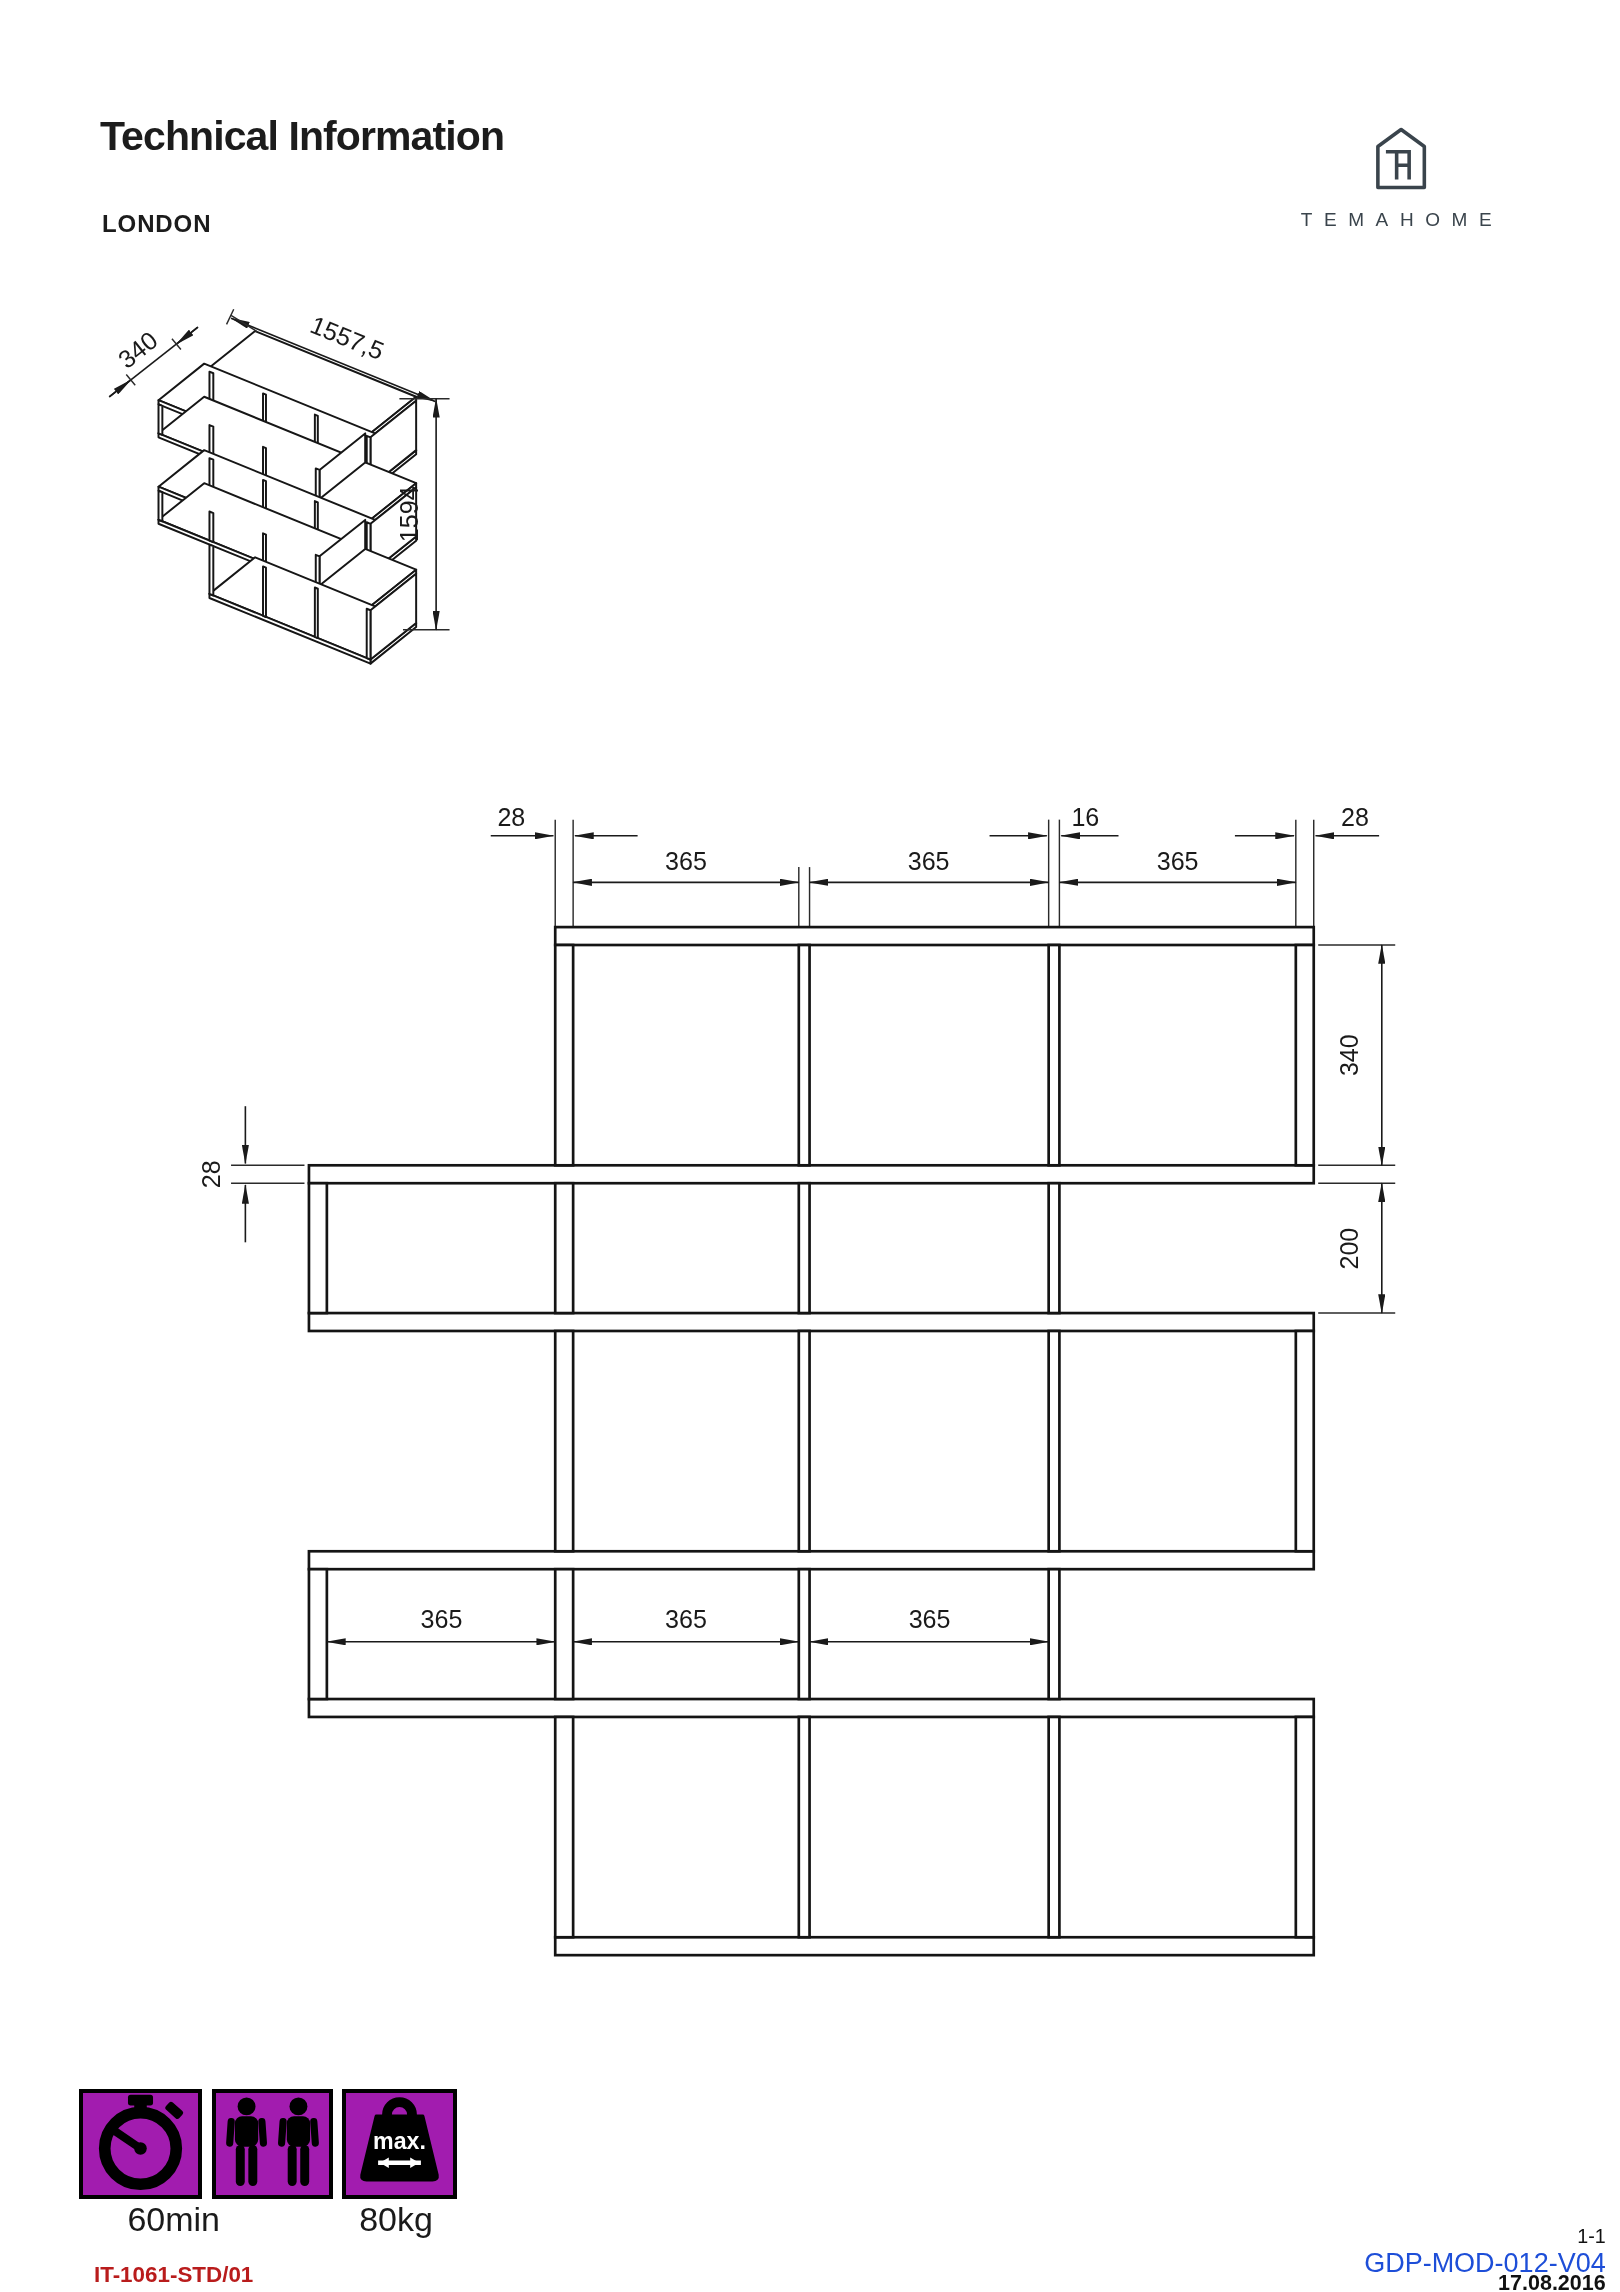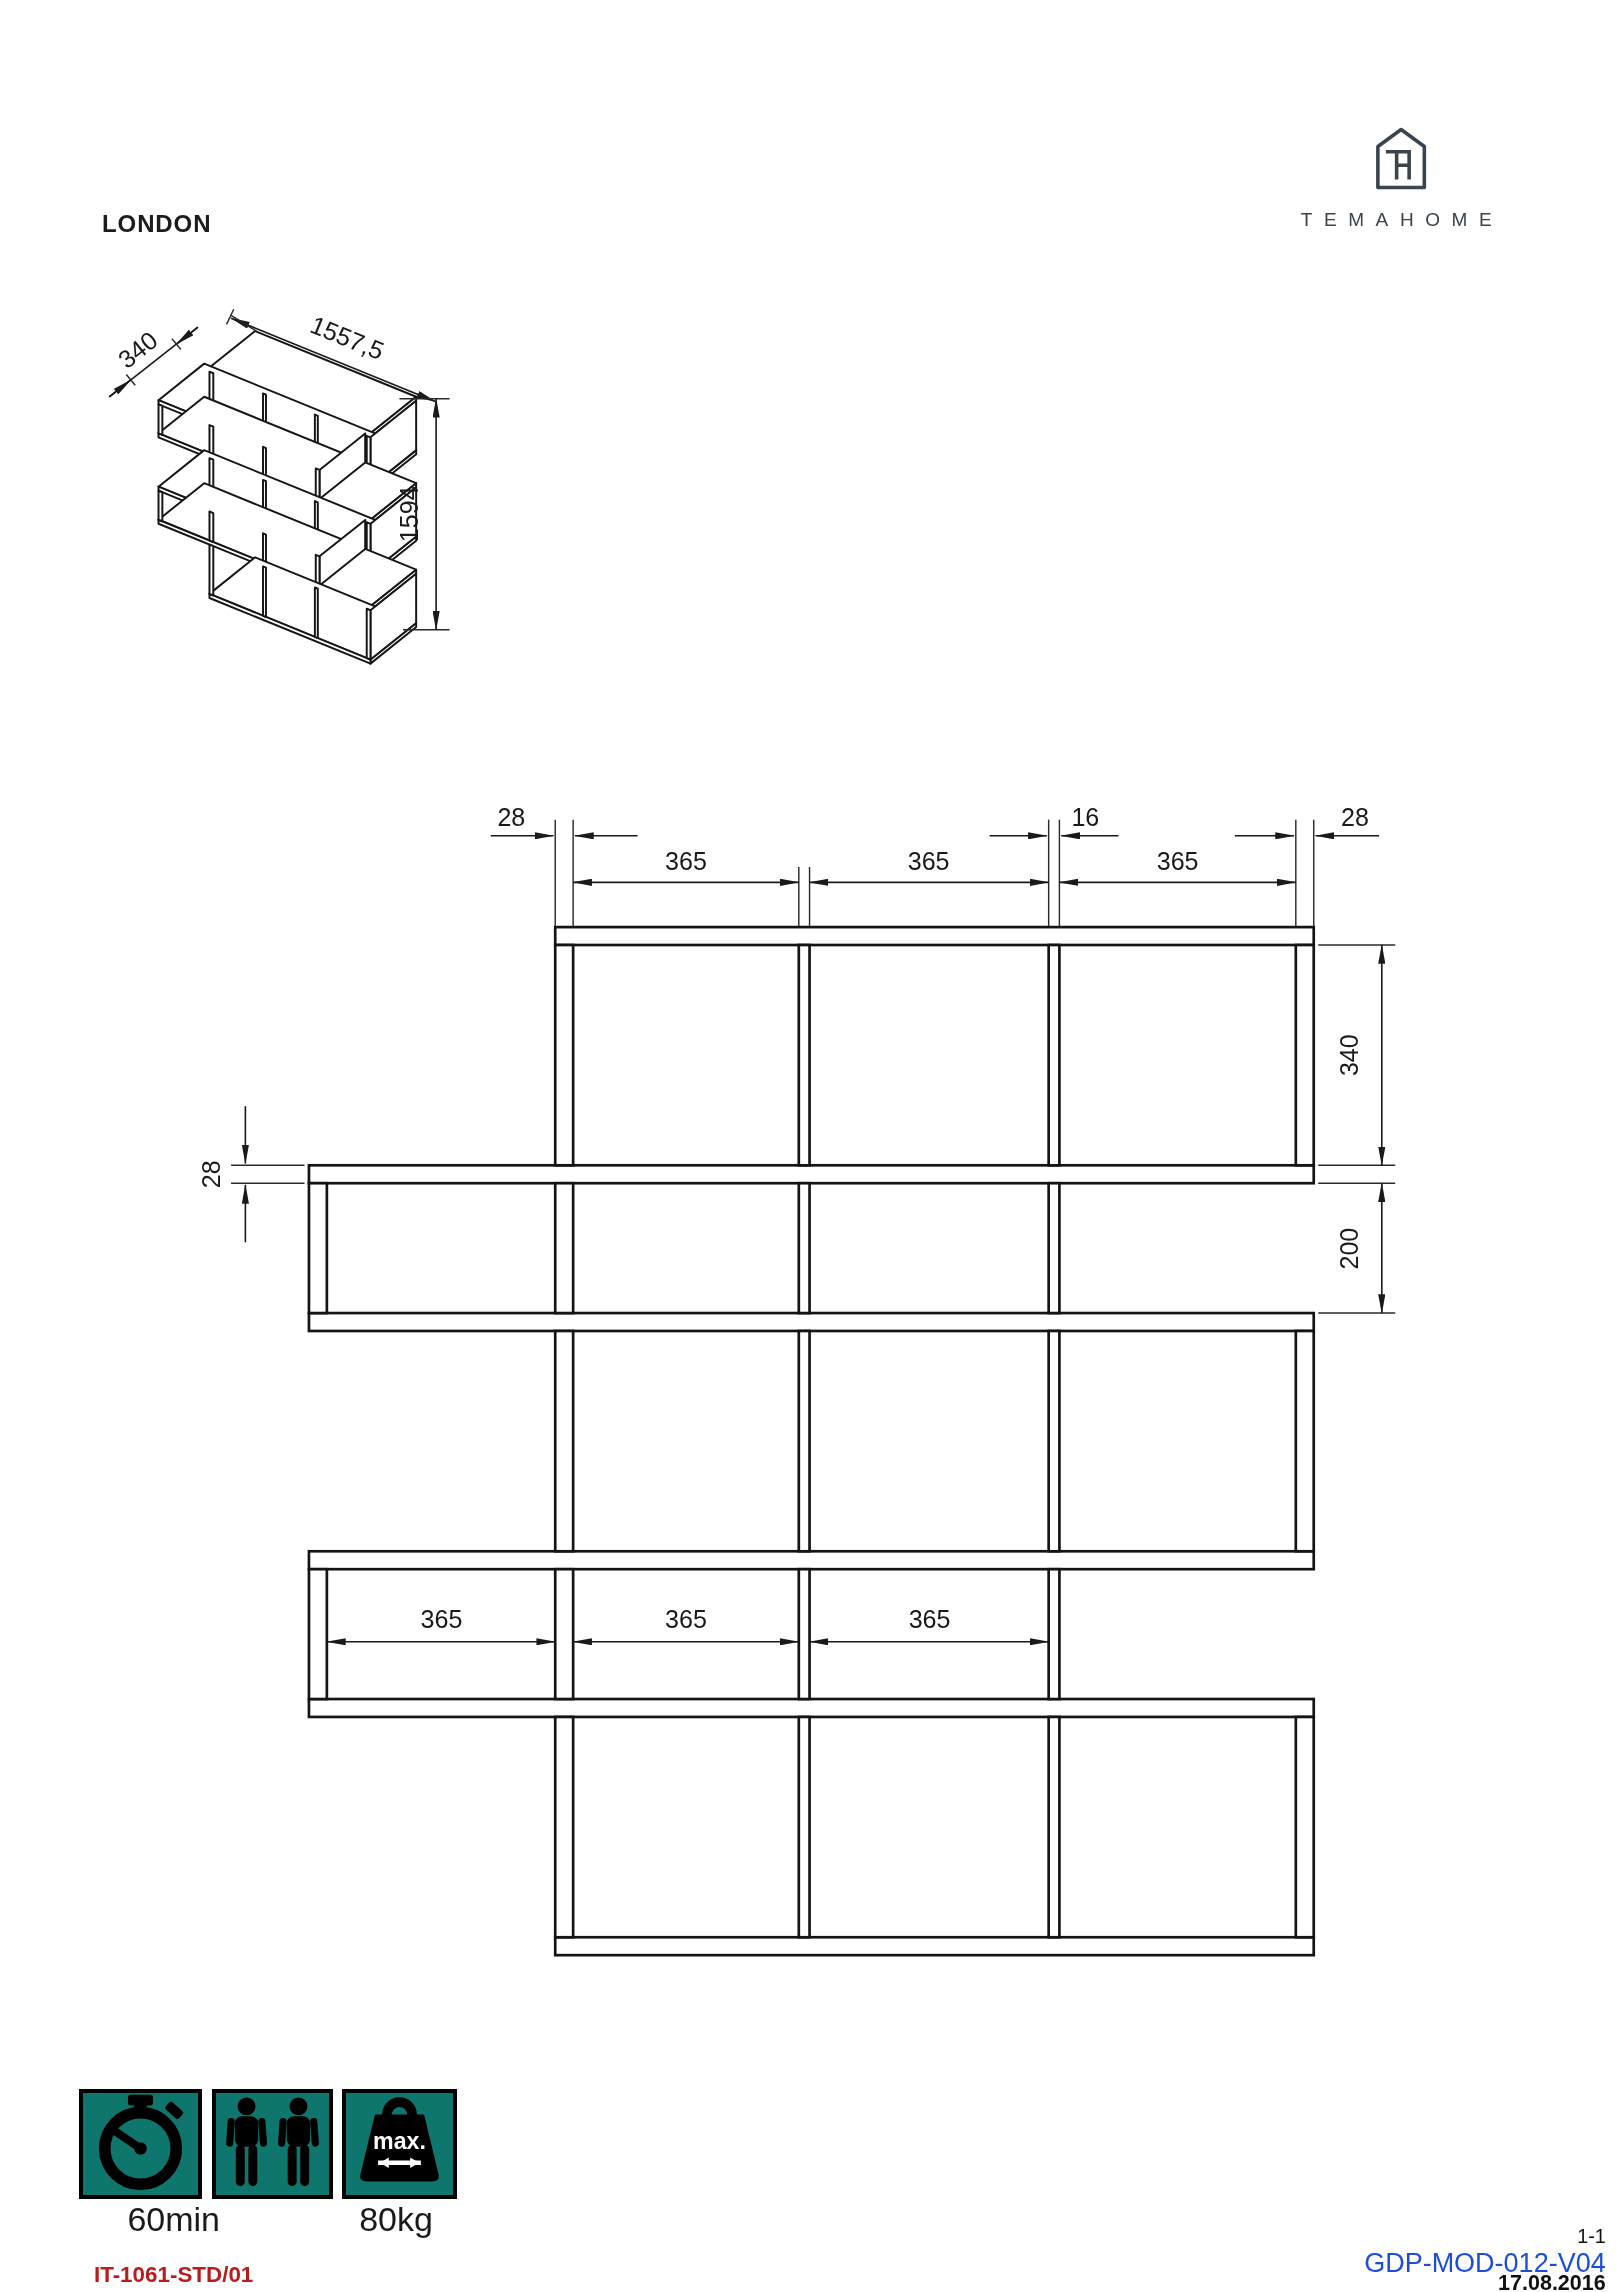--- a/index.html
+++ b/index.html
@@ -19,34 +19,35 @@
   .brand-name{
     margin-top:14.3px; font-size:19px; letter-spacing:11.6px; color:#3a444c; font-weight:400;
     white-space:nowrap;
   }
   .overlay{position:absolute; left:0; top:0; width:1620px; height:2293px;}
   .ln{stroke:#141414; stroke-width:3; fill:#ffffff;}
   .thin{stroke:#2a2a2a; stroke-width:1.6; fill:none;}
   .dimline{stroke:#1a1a1a; stroke-width:1.8; fill:none;}
   .dimtxt{font-family:"Liberation Sans",sans-serif; font-size:28px; fill:#1a1a1a;}
   .iso-face{fill:#ffffff; stroke:#161616; stroke-width:2.2; stroke-linejoin:round;}
-  .icon-box{position:absolute; border:4.5px solid #000; background:#0f766e;}
+  .icon-box{position:absolute; border:4.5px solid #000; background:#a21caf;}
   .icon-label{
     position:absolute; font-size:34px; color:#1a1a1a; text-align:center;
   }
   .doc-code{position:absolute; left:94px; top:2262px; font-size:22.4px; font-weight:bold; color:#b91c1c;}
   .sheet-no{position:absolute; right:14.3px; top:2225px; font-size:19.7px; color:#111; }
   .ref-code{position:absolute; right:14.3px; top:2248px; font-size:27px; font-weight:normal; color:#1d4ed8; text-align:right;}
   .ref-date{position:absolute; right:14.3px; top:2271px; font-size:21.5px; font-weight:bold; color:#111; text-align:right;}
 </style>
 </head>
 <body>
 
 <div class="page">
 
+  <div class="page-title">Technical Information</div>
   <div class="product-name">LONDON</div>
 
   <div class="brand">
     <svg width="296" height="67" viewBox="0 0 330 75">
 
       <path d="M138,24 L164,5 L190,24 L190,70 L138,70 Z" fill="none" stroke="#3a444c" stroke-width="4" stroke-linejoin="round"></path>
 
       <path d="M147,30 L175,30 M159,30 L159,61 M173,30 L173,61 M159,45 L173,45" fill="none" stroke="#3a444c" stroke-width="4"></path>
     </svg>
     <div class="brand-name">TEMAHOME</div>

